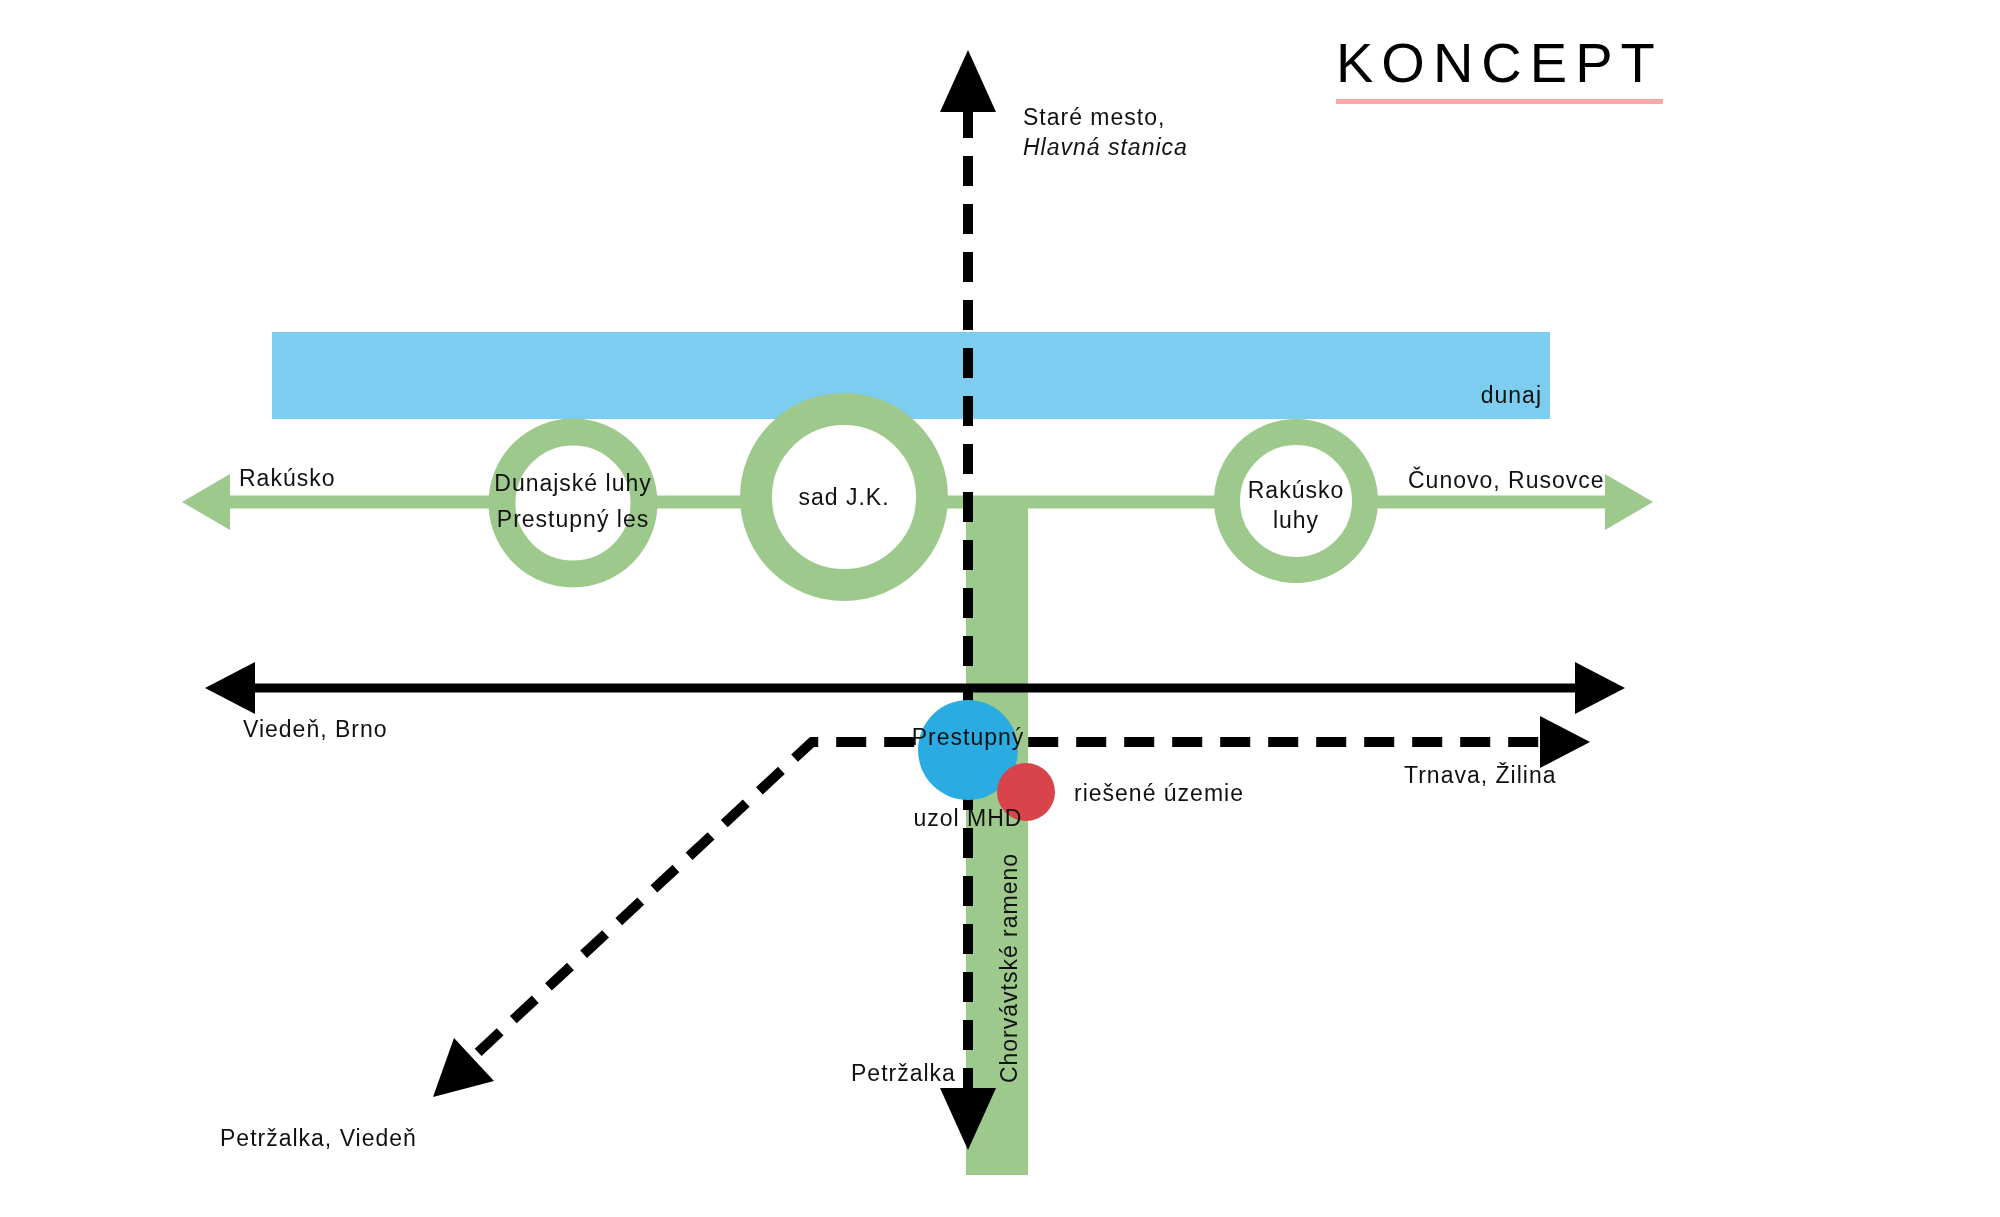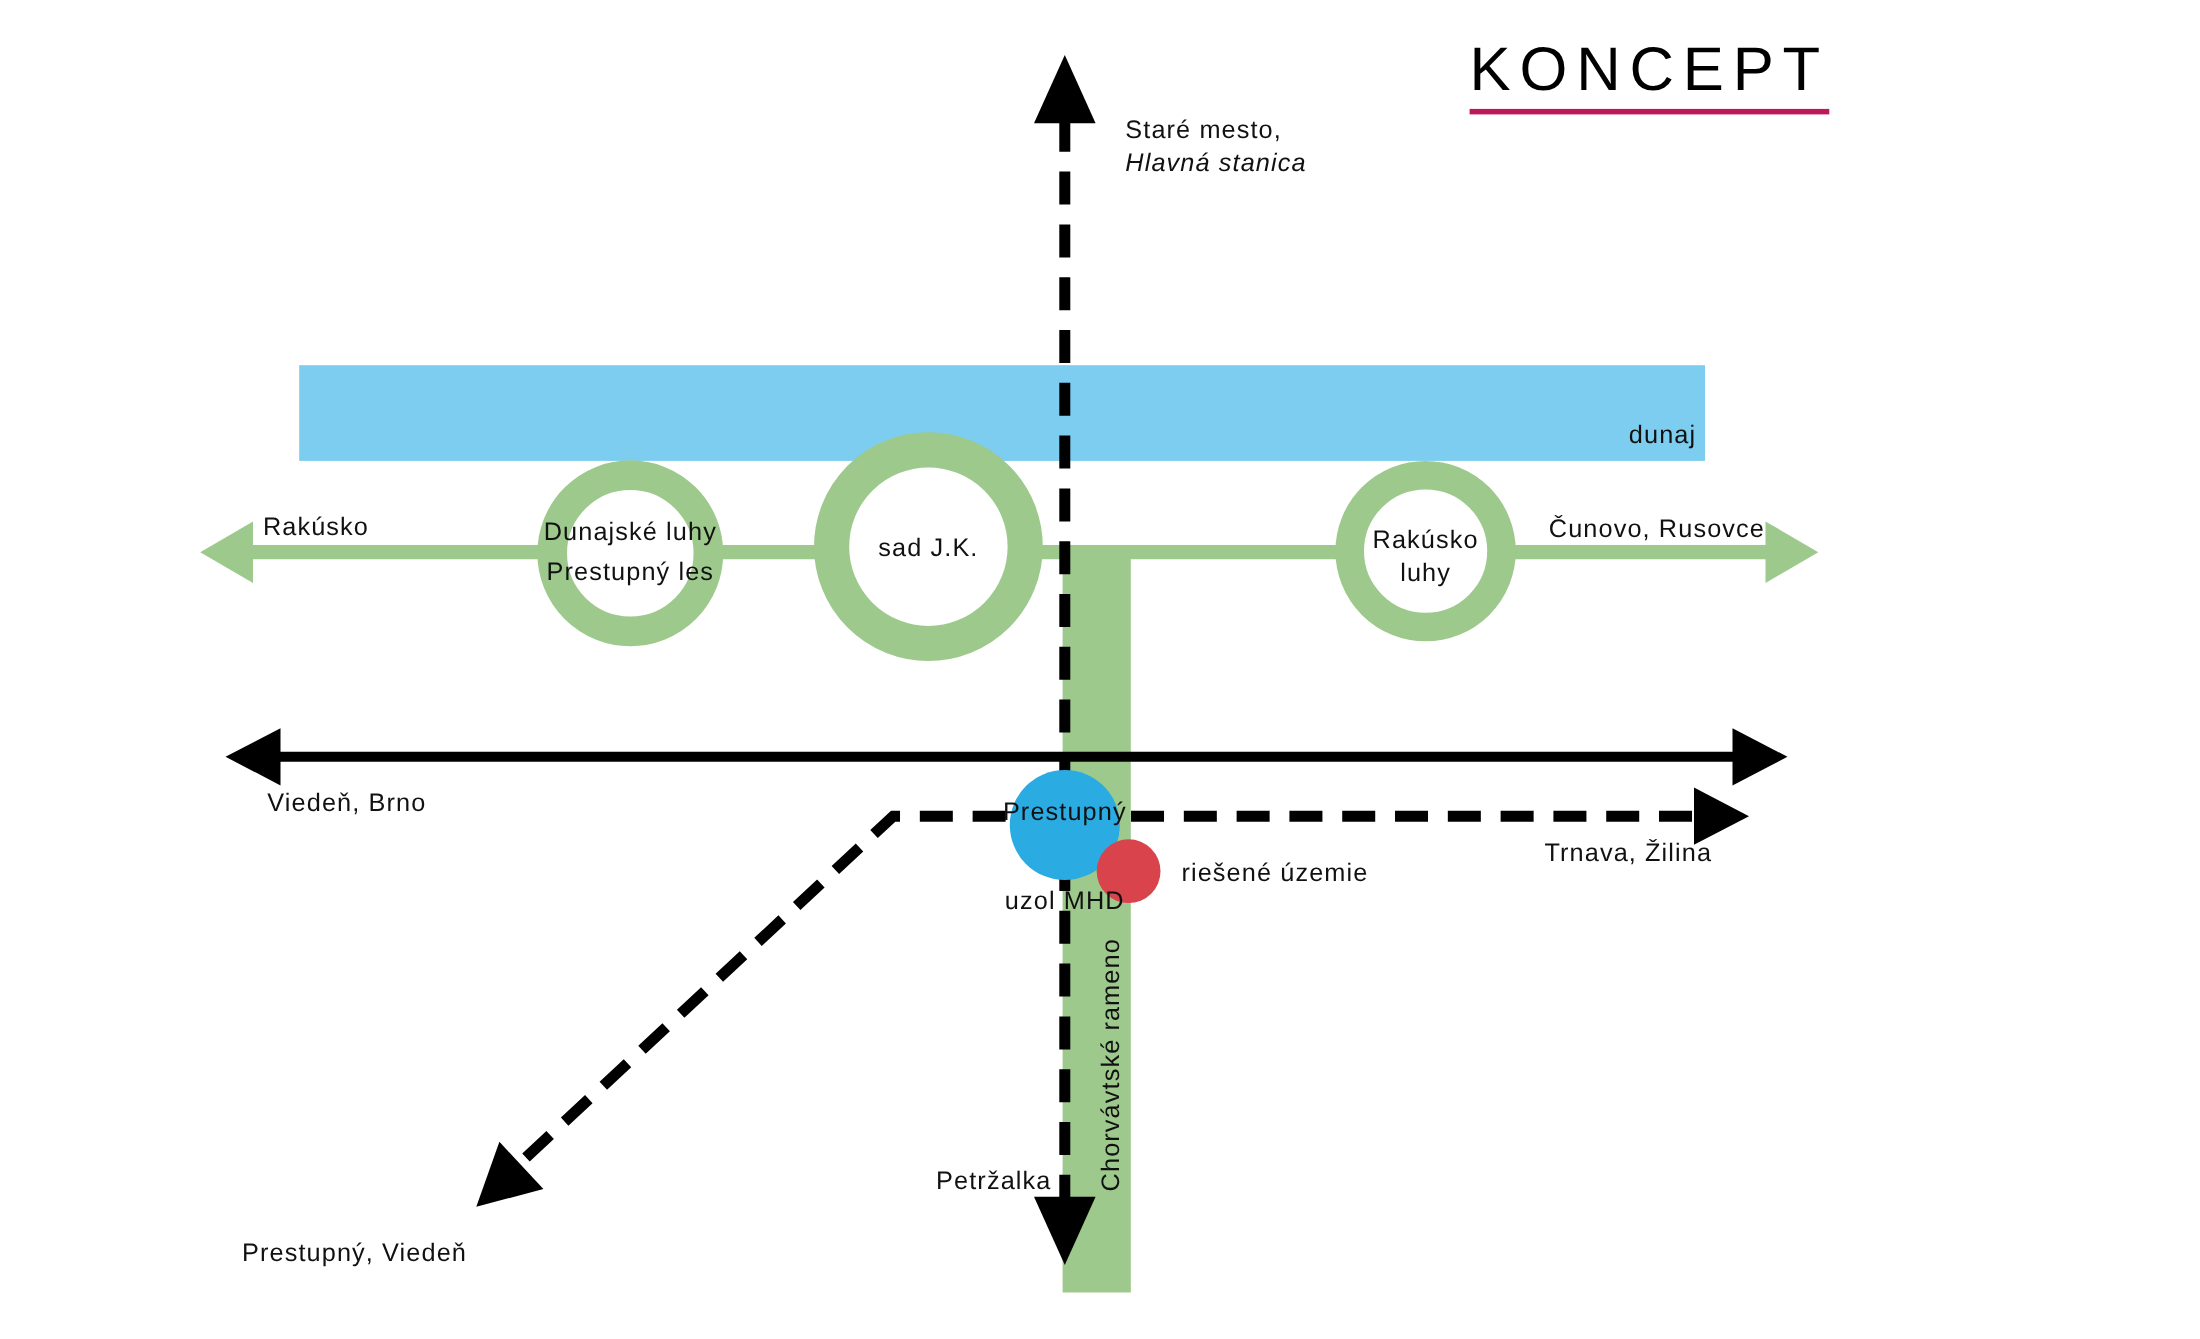--- a/index.html
+++ b/index.html
@@ -26,21 +26,21 @@
     transform:translate(-50%,-50%) rotate(-90deg);
     transform-origin:center center;
   }
   .title {
     position:absolute;
     left:1336px; top:30px;
     font-size:56px;
     letter-spacing:8px;
     font-weight:400;
     color:#000;
-    border-bottom:5px solid #be185d;
+    border-bottom:5px solid #fca5a5;
     padding-bottom:4px;
     white-space:nowrap;
   }
   
   .river-band  { fill:var(--river,#7ccdf0); }
   .green-fill  { fill:var(--green,#9ec98c); }
   .green-line  { stroke:var(--green,#9ec98c); }
   .ring        { fill:#ffffff; stroke:var(--green,#9ec98c); }
   .black-line  { stroke:#000000; }
   .black-fill  { fill:#000000; }
@@ -97,21 +97,21 @@
   <div class="lbl centered" style="left:573px; top:506px;">Prestupný les</div>
   <div class="lbl centered" style="left:844px; top:484px;">sad J.K.</div>
   <div class="lbl centered" style="left:1296px; top:477px;">Rakúsko</div>
   <div class="lbl centered" style="left:1296px; top:507px;">luhy</div>
 
   <div class="lbl rotated" style="left:1010px; top:968px;">Chorvávtské rameno</div>
 
   <div class="lbl" style="left:243px; top:716px;">Viedeň, Brno</div>
 
   <div class="lbl" style="left:1404px; top:762px;">Trnava, Žilina</div>
-  <div class="lbl" style="left:220px; top:1125px;">Prestupný, Viedeň</div>
+  <div class="lbl" style="left:220px; top:1125px;">Petržalka, Viedeň</div>
   <div class="lbl" style="left:835px; top:1060px;margin-left:16px;">Petržalka</div>
 
   <div class="lbl centered" style="left:968px; top:724px;">Prestupný</div>
   <div class="lbl centered" style="left:968px; top:757px;margin-top:48px;">uzol MHD</div>
 
   <div class="lbl" style="left:1074px; top:780px;">riešené územie</div>
 
 </div>
 
 </body></html>

